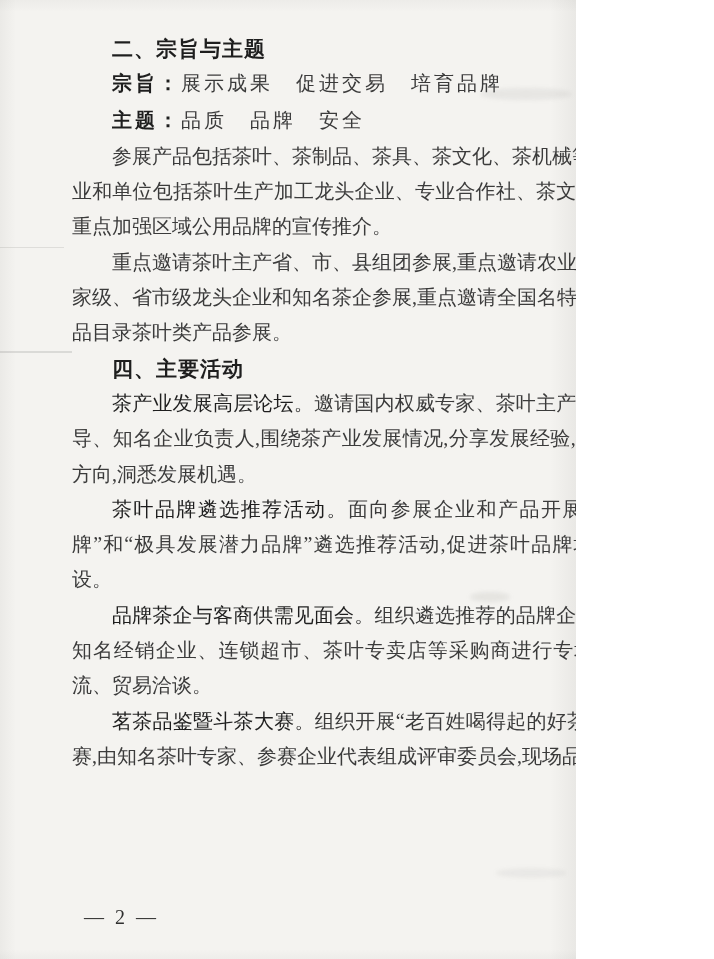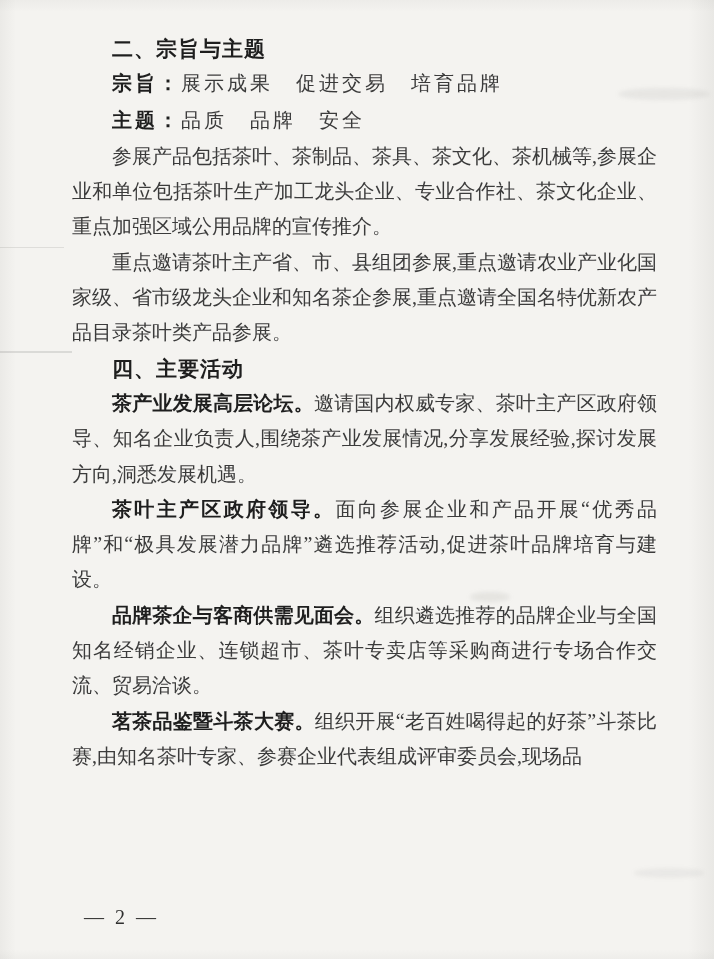--- a/index.html
+++ b/index.html
@@ -1,21 +1,21 @@
 <!DOCTYPE html>
 <html><head>
 <meta charset="utf-8">
 <style>
   * { margin: 0; padding: 0; box-sizing: border-box; }
   html, body { width: 714px; }
   body { font-family: "Liberation Serif", "DejaVu Serif", serif; }
 
   .page {
     position: relative;
-    width: 714px;
+    width: 576px;
     height: 959px;
     overflow: hidden;
     background:
       linear-gradient(90deg, rgba(60,60,55,0.05), rgba(60,60,55,0) 16px),
       linear-gradient(270deg, rgba(60,60,55,0.06), rgba(60,60,55,0) 26px),
       linear-gradient(180deg, rgba(60,60,55,0.04), rgba(60,60,55,0) 12px),
       linear-gradient(0deg, rgba(60,60,55,0.03), rgba(60,60,55,0) 10px),
       #f4f3f0;
   }
 
@@ -52,21 +52,21 @@
     font-family: Liberation Mono, monospace;
     font-weight: 700;
     color: #1e1e1e;
     letter-spacing: 3px;
   }
 
   .spaced-text { letter-spacing: 3px; }
 
   .run-in {
     font-family: "Liberation Sans", "DejaVu Sans", sans-serif;
-    font-weight: 700;
+    font-weight: 400;
     color: #1e1e1e;
   }
 
   .page-number {
     position: absolute;
     left: 84px;
     top: 906px;
     font-size: 20px;
     letter-spacing: 3px;
     color: #2f2f2f;
@@ -96,21 +96,21 @@
 
     <p class="para">参展产品包括茶叶、茶制品、茶具、茶文化、茶机械等,参展企业和单位包括茶叶生产加工龙头企业、专业合作社、茶文化企业、重点加强区域公用品牌的宣传推介。</p>
 
     <p class="para">重点邀请茶叶主产省、市、县组团参展,重点邀请农业产业化国家级、省市级龙头企业和知名茶企参展,重点邀请全国名特优新农产品目录茶叶类产品参展。</p>
 
     <div class="heading">四、主要活动</div>
 
     <p class="para"><span class="run-in">茶产业发展高层论坛。</span><span>邀请国内权威专家、茶叶主产区政府领导、知名企业负责人,围绕茶产业发展情况,分享发展经验,探讨发展方向,洞悉发展机遇。</span></p>
 
 
-    <p class="para"><span class="run-in">茶叶主产区政府领导。</span><span>面向参展企业和产品开展“优秀品牌”和“极具发展潜力品牌”遴选推荐活动,促进茶叶品牌培育与建设。</span></p>
+    <p class="para"><span class="run-in">茶叶品牌遴选推荐活动。</span><span>面向参展企业和产品开展“优秀品牌”和“极具发展潜力品牌”遴选推荐活动,促进茶叶品牌培育与建设。</span></p>
 
     <p class="para"><span class="run-in">品牌茶企与客商供需见面会。</span><span>组织遴选推荐的品牌企业与全国知名经销企业、连锁超市、茶叶专卖店等采购商进行专场合作交流、贸易洽谈。</span></p>
 
     <p class="para"><span class="run-in">茗茶品鉴暨斗茶大赛。</span><span>组织开展“老百姓喝得起的好茶”斗茶比赛,由知名茶叶专家、参赛企业代表组成评审委员会,现场品</span></p>
 
   </div>
 
   <div class="page-number">— 2 —</div>
 
   <div class="artifact streak-left-1"></div>

